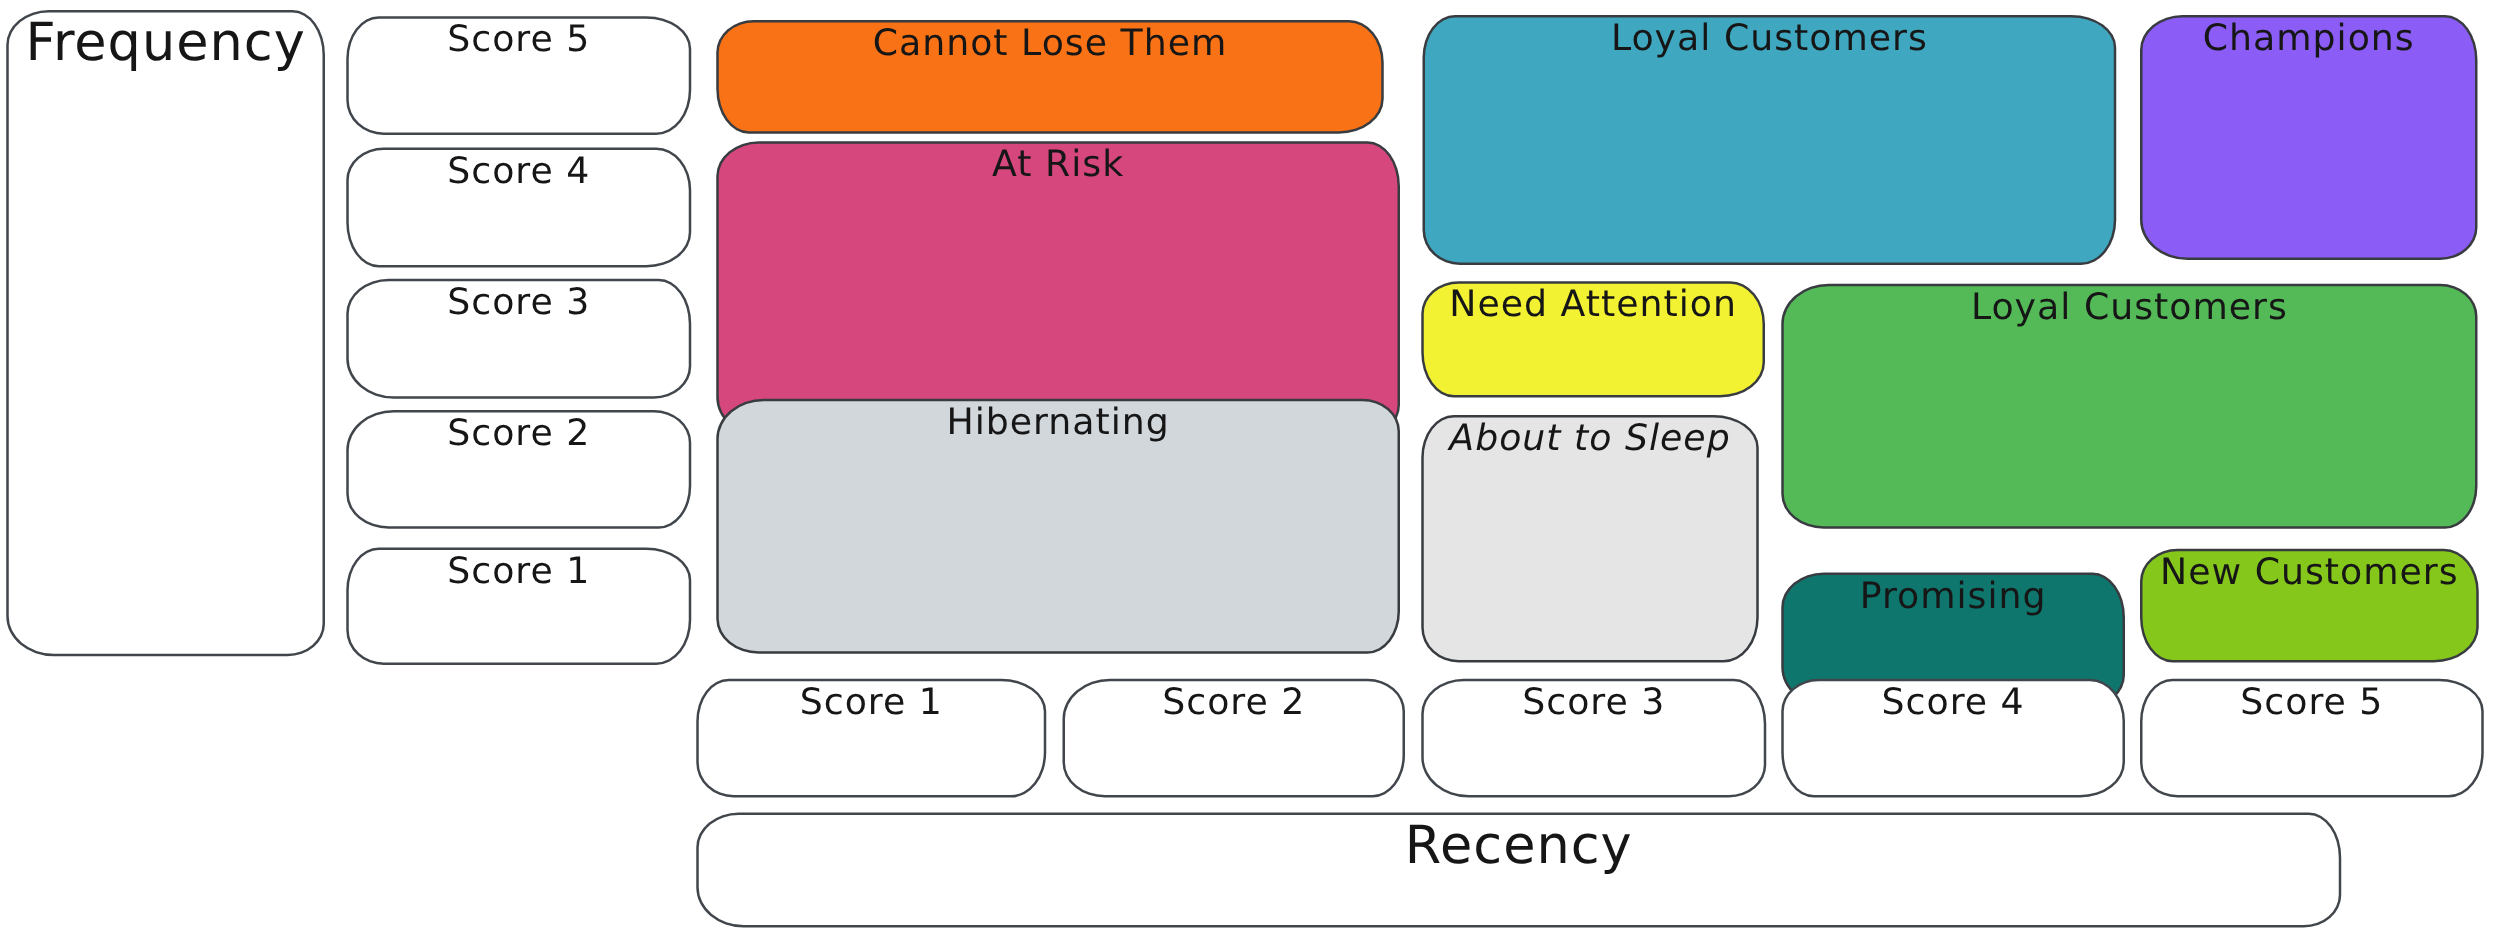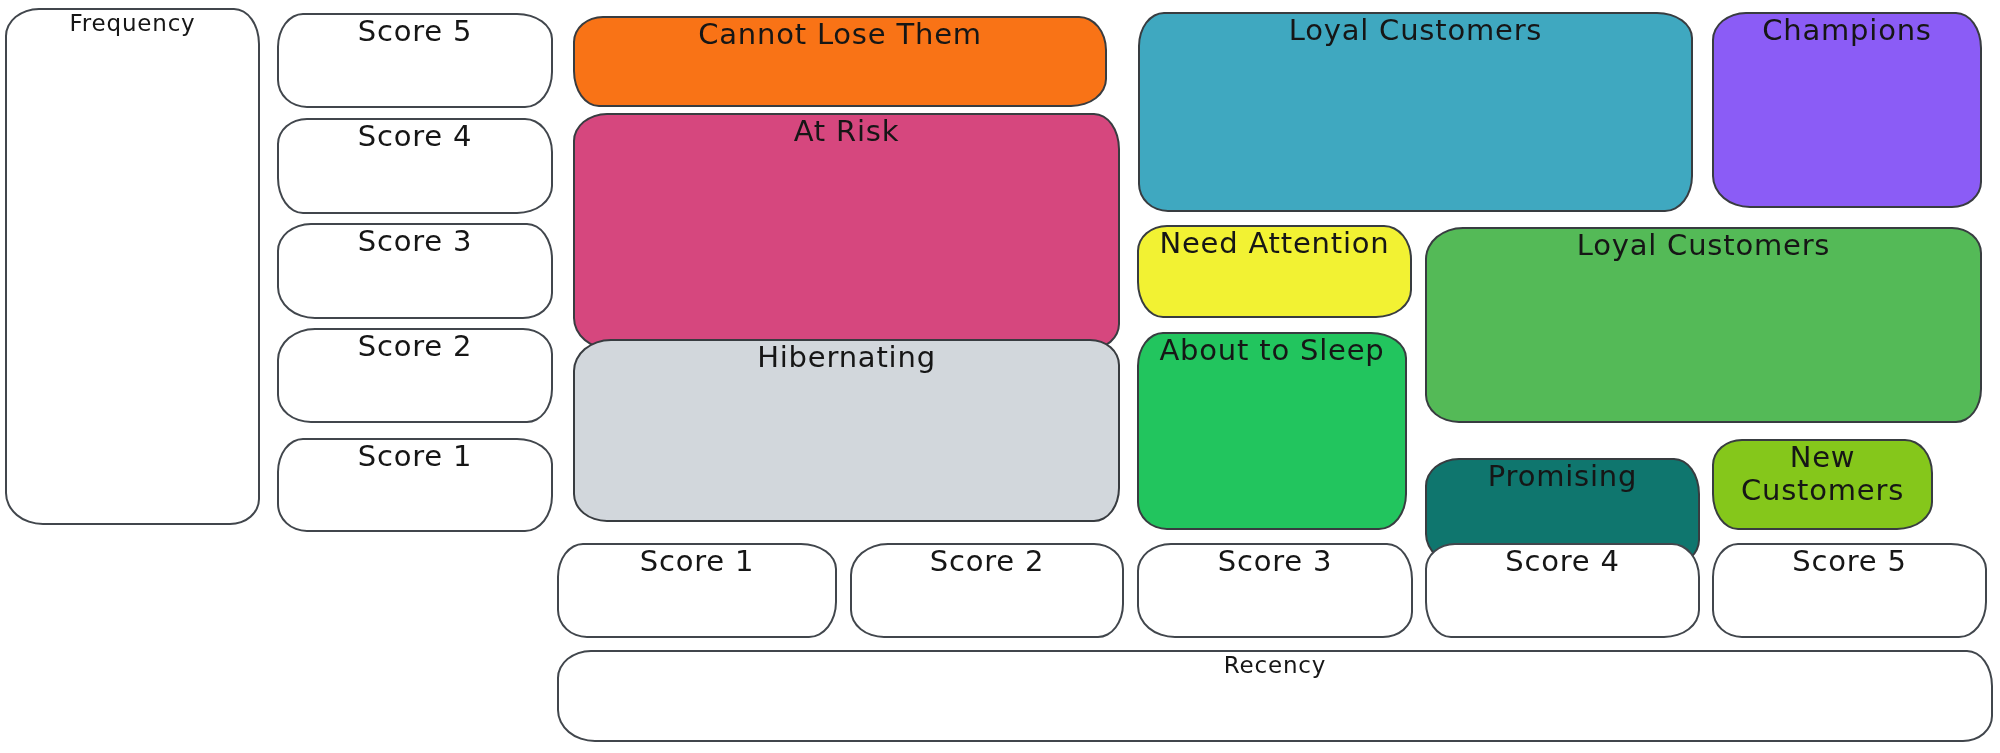--- a/index.html
+++ b/index.html
@@ -22,21 +22,21 @@
     font-size:29px;
     color:#161616;
     line-height:1.15;
   }
   .seg{border-color:#383c40;}
   
   .r1{border-radius:34px 26px 30px 38px / 28px 36px 26px 32px;}
   .r2{border-radius:26px 36px 28px 30px / 34px 26px 36px 28px;}
   .r3{border-radius:30px 28px 36px 26px / 26px 34px 28px 36px;}
   .r4{border-radius:38px 30px 26px 34px / 32px 26px 34px 28px;}
-  .axis-label{font-size:23px;}
+  .axis-label{font-size:42px;}
   .label{pointer-events:none;}
 </style>
 </head>
 <body>
 
 <div class="canvas">
 
   <div class="box r1 axis-label" style="left:5px;top:8px;width:255px;height:517px;">
     <span class="label">Frequency</span>
   </div>
@@ -58,65 +58,65 @@
   </div>
 
   <div class="box seg r3" style="left: 573px; top: 16px; width: 534px; height: 91px; background: #f97316;">
     <span class="label">Cannot Lose Them</span>
   </div>
 
   <div class="box seg r1" style="left: 573px; top: 113px; width: 547px; height: 237px; background: rgb(214, 71, 126);">
     <span class="label">At Risk</span>
   </div>
 
-  <div class="box seg r4" style="left: 573px; top: 339px; width: 547px; height: 183px; background: rgb(210, 215, 220);">
+  <div class="box seg r4" style="left: 573px; top: 319px; width: 547px; height: 204px; background: rgb(210, 215, 220);">
     <span class="label">Hibernating</span>
   </div>
 
   <div class="box seg r2" style="left: 1138px; top: 12px; width: 555px; height: 200px; background: rgb(63, 168, 192);">
     <span class="label">Loyal Customers</span>
   </div>
 
   <div class="box seg r1" style="left: 1712px; top: 12px; width: 270px; height: 196px; background: #8b5cf6;">
     <span class="label">Champions</span>
   </div>
 
   <div class="box seg r3" style="left: 1137px; top: 225px; width: 275px; height: 93px; background: rgb(242, 242, 51);">
     <span class="label">Need Attention</span>
   </div>
 
   <div class="box seg r4" style="left: 1425px; top: 227px; width: 557px; height: 196px; background: rgb(84, 186, 87);">
     <span class="label">Loyal Customers</span>
   </div>
 
-  <div class="box seg r2" style="left: 1137px; top: 332px; width: 270px; height: 198px; background: #22c55e;">
+  <div class="box seg r2" style="left: 1137px; top: 332px; width: 270px; height: 198px; background: #e5e5e5; font-style: italic;">
     <span class="label">About to Sleep</span>
   </div>
 
   <div class="box seg r1" style="left: 1425px; top: 458px; width: 275px; height: 108px; background: #0f766e;">
     <span class="label">Promising</span>
   </div>
 
-  <div class="box seg r3" style="left: 1712px; top: 439px; width: 221px; height: 91px; background: rgb(133, 199, 27);">
+  <div class="box seg r3" style="left: 1712px; top: 439px; width: 271px; height: 91px; background: rgb(133, 199, 27);">
     <span class="label">New Customers</span>
   </div>
 
   <div class="box r2" style="left:557px;top:543px;width:280px;height:95px;">
     <span class="label">Score 1</span>
   </div>
   <div class="box r4" style="left:850px;top:543px;width:274px;height:95px;">
     <span class="label">Score 2</span>
   </div>
   <div class="box r1" style="left:1137px;top:543px;width:276px;height:95px;">
     <span class="label">Score 3</span>
   </div>
   <div class="box r3" style="left:1425px;top:543px;width:275px;height:95px;">
     <span class="label">Score 4</span>
   </div>
   <div class="box r2" style="left:1712px;top:543px;width:275px;height:95px;">
     <span class="label">Score 5</span>
   </div>
 
-  <div class="box r1 axis-label" style="left:557px;top:650px;width:1436px;height:92px;">
+  <div class="box r1 axis-label" style="left:557px;top:650px;width:1316px;height:92px;">
     <span class="label">Recency</span>
   </div>
 
 </div>
 
 </body></html>

